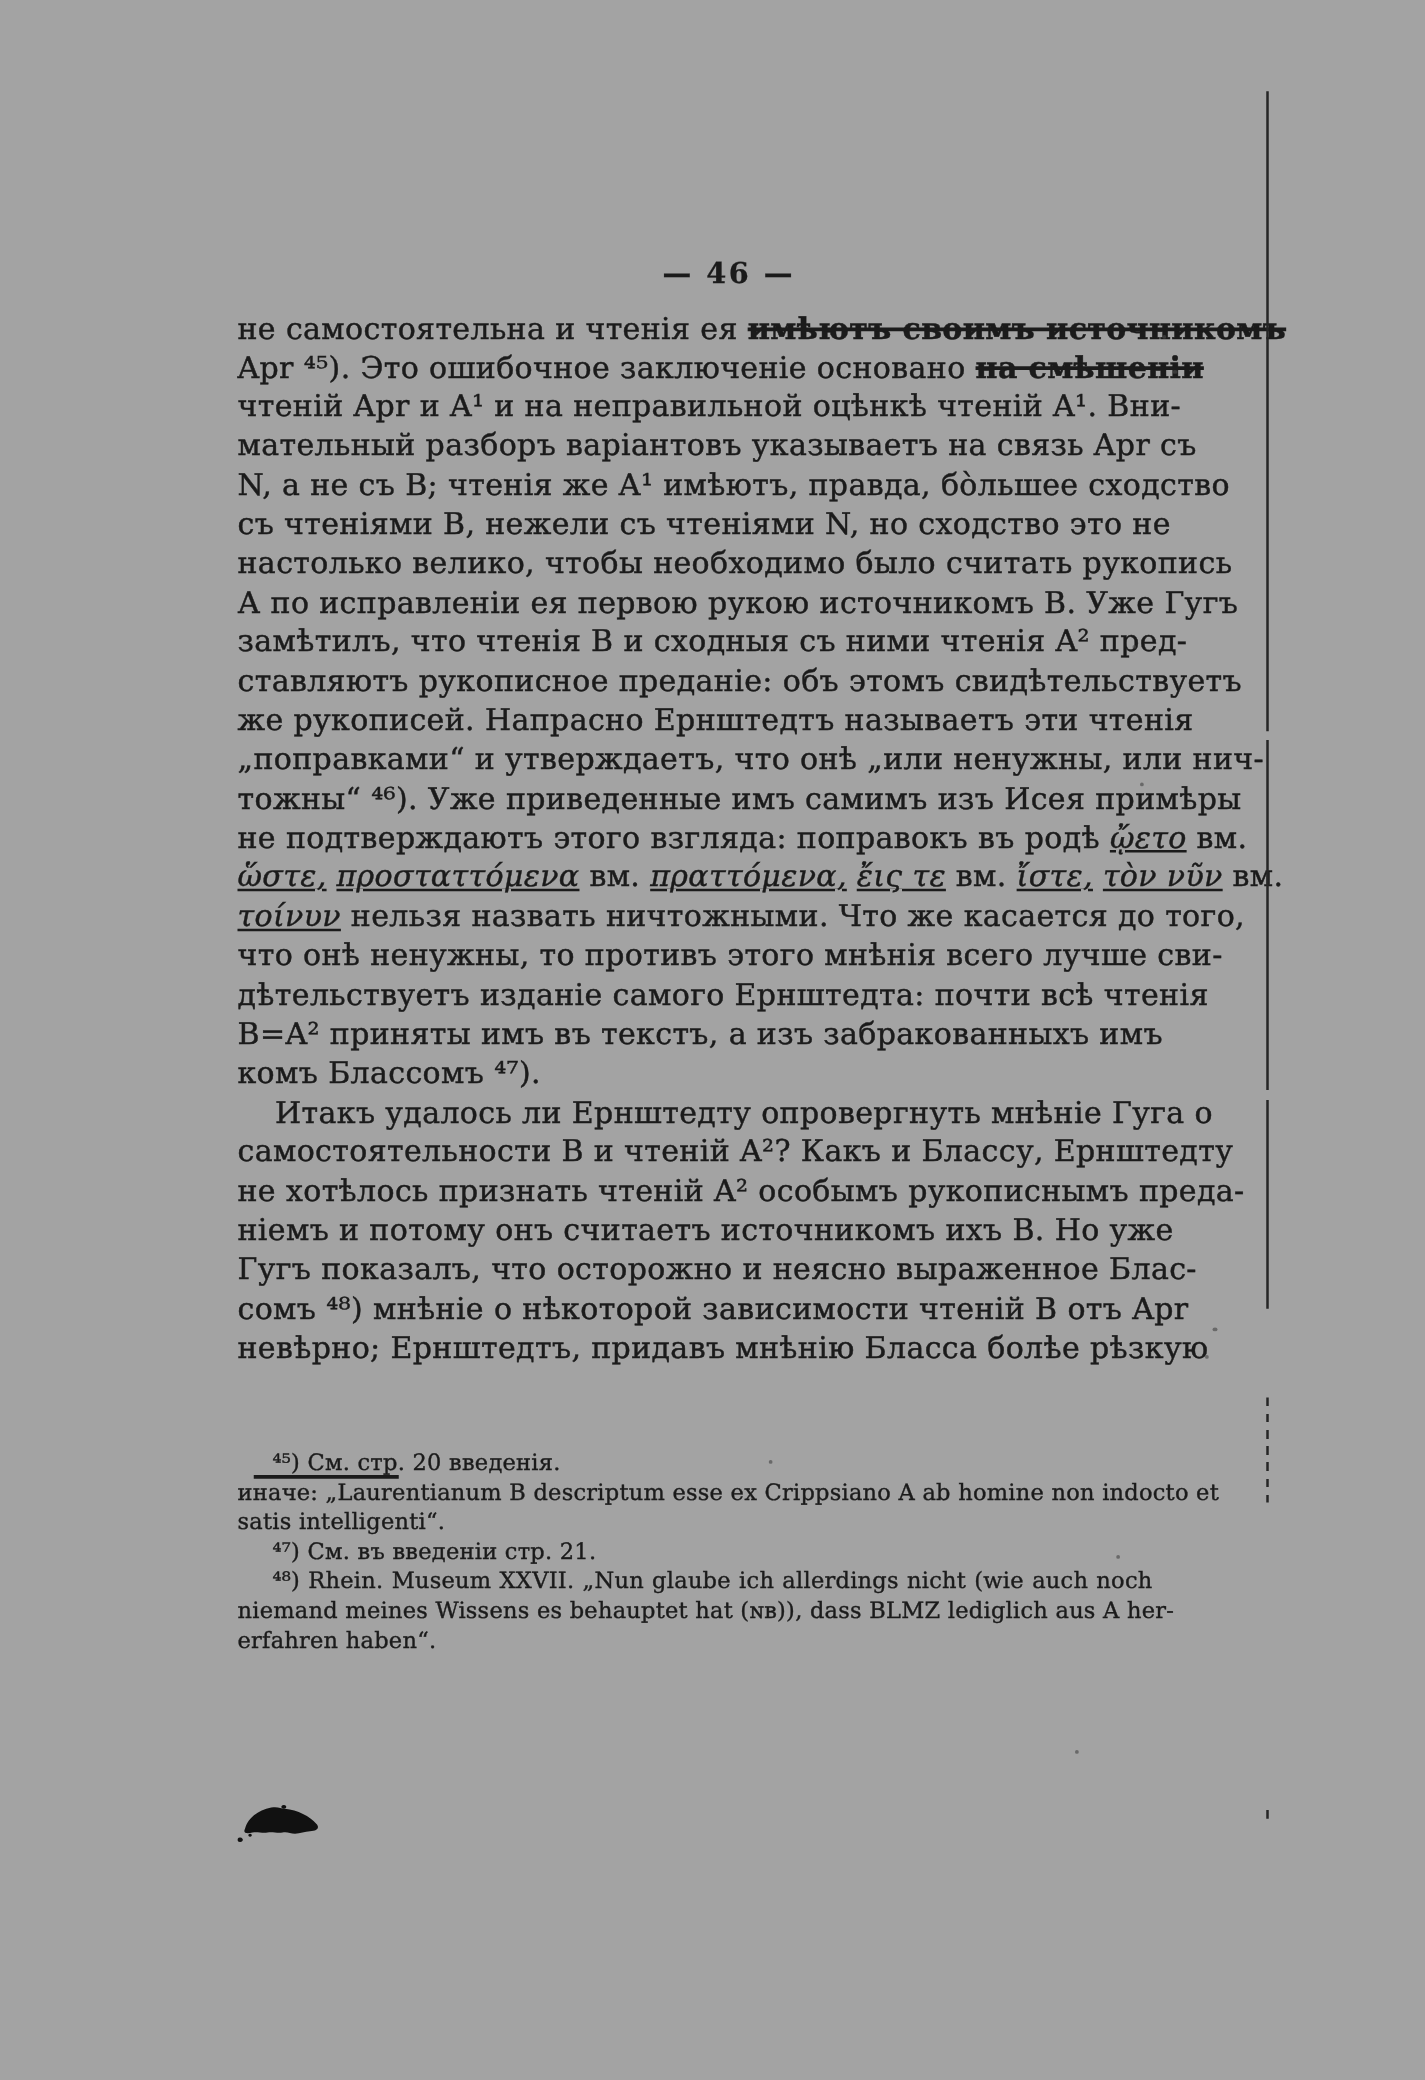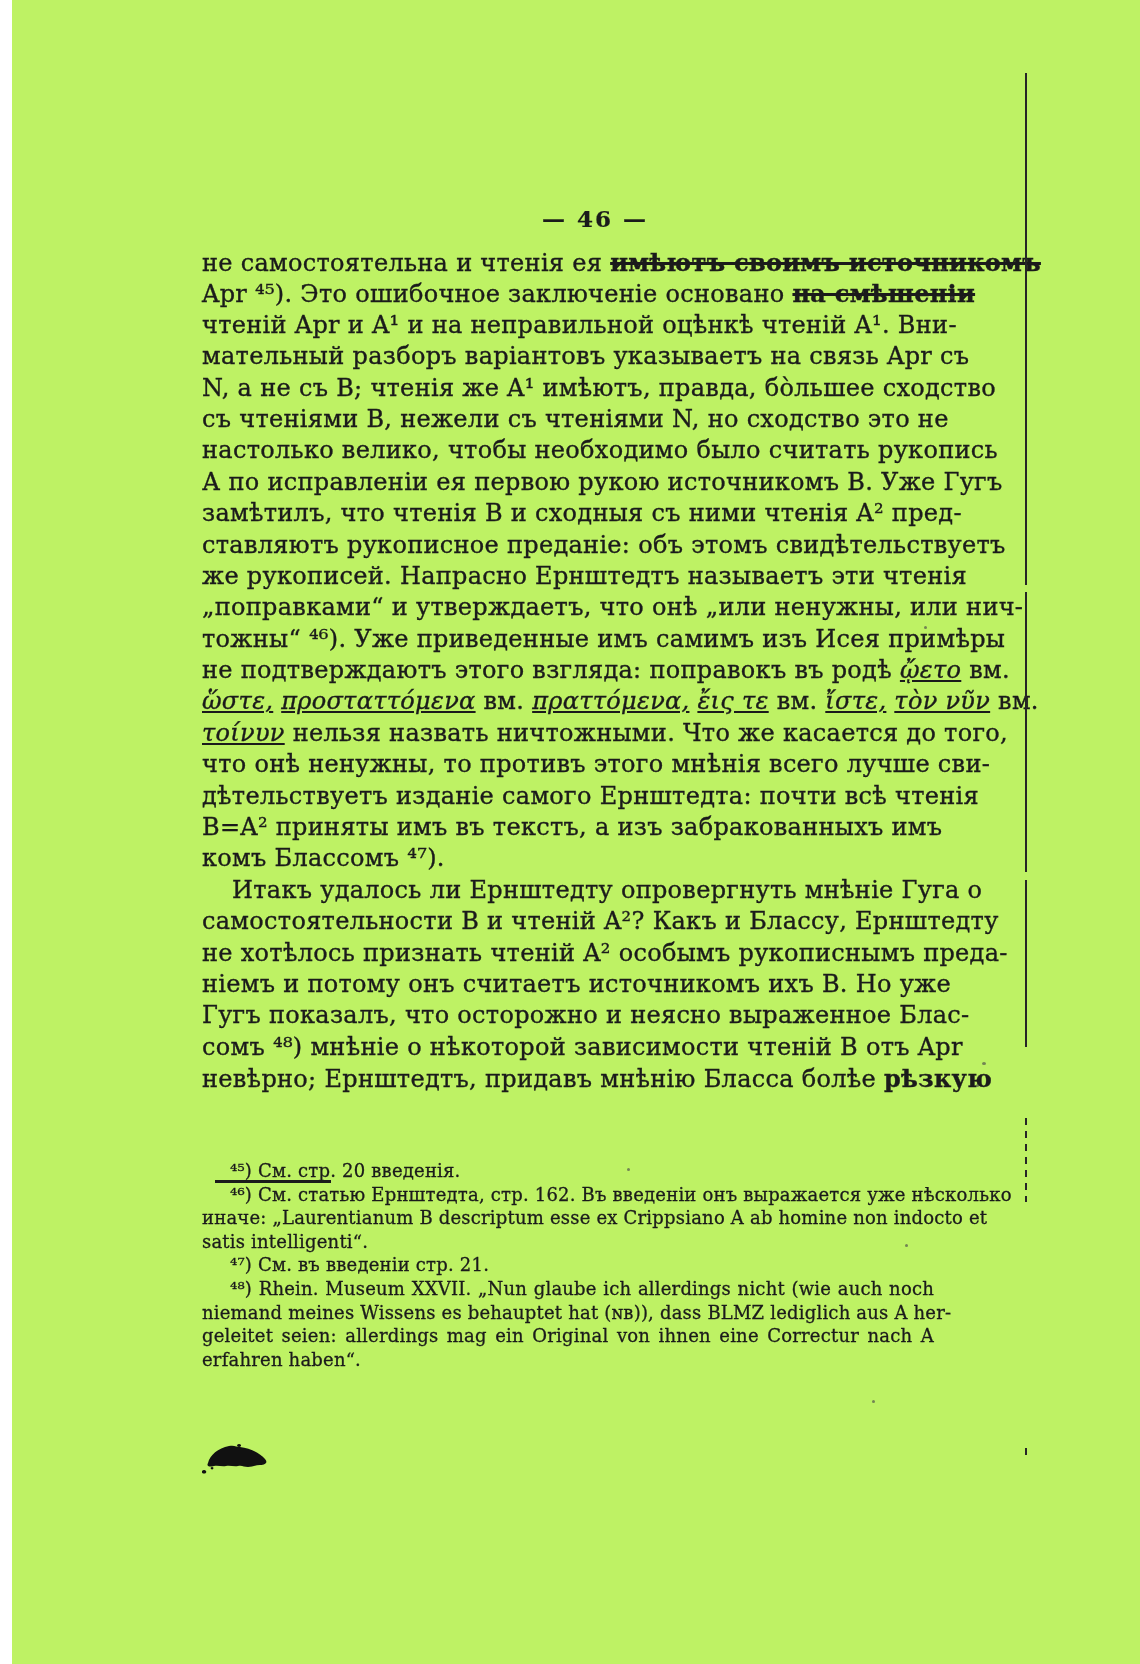--- a/index.html
+++ b/index.html
@@ -6,22 +6,21 @@
   body{
     width:1140px;height:1664px;
     background:#ffffff;
     font-family:"DejaVu Serif", serif;
     color:#1b1b1b;
     position:relative;
     overflow:hidden;
   }
   .page{
     position:absolute;inset:0;
-    background:#bef264;
-    margin-left:12px;
+    background:#a3a3a3;
   }
   
   .page-number{
     position:absolute;
     left:190px;top:205px;width:786px;
     text-align:center;
     font-size:23px;font-weight:bold;
     letter-spacing:2px;
     -webkit-text-stroke:0.2px #1b1b1b;
   }
@@ -69,21 +68,21 @@
     text-align-last:left;
   }
   
   .smudge{
     font-weight:bold;
     filter:blur(0.4px);
     text-decoration:line-through;
     text-decoration-thickness:2.5px;
   }
   .smudge-light{
-    font-weight:bold;
+    font-weight:normal;
     filter:blur(0.35px);
   }
   .greek{
     font-style:italic;
     text-decoration:underline;
   }
   
   .edge-line{
     position:absolute;
     left:1013px;width:2px;
@@ -139,27 +138,25 @@
       <div class="line"><span>ніемъ и потому онъ считаетъ источникомъ ихъ B. Но уже</span></div>
       <div class="line"><span>Гугъ показалъ, что осторожно и неясно выраженное Блас-</span></div>
       <div class="line"><span>сомъ ⁴⁸) мнѣніе о нѣкоторой зависимости чтеній B отъ Apr</span></div>
       <div class="line"><span>невѣрно; Ернштедтъ, придавъ мнѣнію Бласса болѣе </span><span class="smudge-light">рѣзкую</span></div>
     </div>
 
   <div class="fn-rule"></div>
 
   <div class="footnotes" id="footnotes">
       <div class="line left" style="text-indent: 28px;"><span>⁴⁵) См. стр. 20 введенія.</span></div>
-      <div class="line" style="text-indent: 28px;"><span>⁴⁶) См. статью Ернштедта, стр. 162.  Въ  введеніи онъ выражается уже нѣсколько</span></div>
       <div class="line"><span>иначе: „Laurentianum B descriptum esse ex Crippsiano A ab homine non indocto et</span></div>
       <div class="line left"><span>satis intelligenti“.</span></div>
       <div class="line left" style="text-indent: 28px; text-align: center;"><span>⁴⁷) См. въ введеніи стр. 21.</span></div>
       <div class="line" style="text-indent: 28px;"><span>⁴⁸) Rhein. Museum XXVII. „Nun glaube ich allerdings nicht (wie auch noch</span></div>
       <div class="line"><span>niemand meines Wissens es behauptet hat (ɴʙ)), dass BLMZ lediglich aus A her-</span></div>
-      <div class="line"><span>geleitet seien: allerdings mag ein Original von ihnen eine Correctur nach A</span></div>
       <div class="line left"><span>erfahren haben“.</span></div>
     </div>
 
   <div class="edge-line" style="top:73px;height:512px;"></div>
   <div class="edge-line" style="top:592px;height:280px;"></div>
   <div class="edge-line" style="top:880px;height:167px;"></div>
   <div class="edge-line dashes" style="top:1118px;height:84px;"></div>
   <div class="edge-line" style="top:1448px;height:7px;"></div>
 
   <div class="ink-blot">

